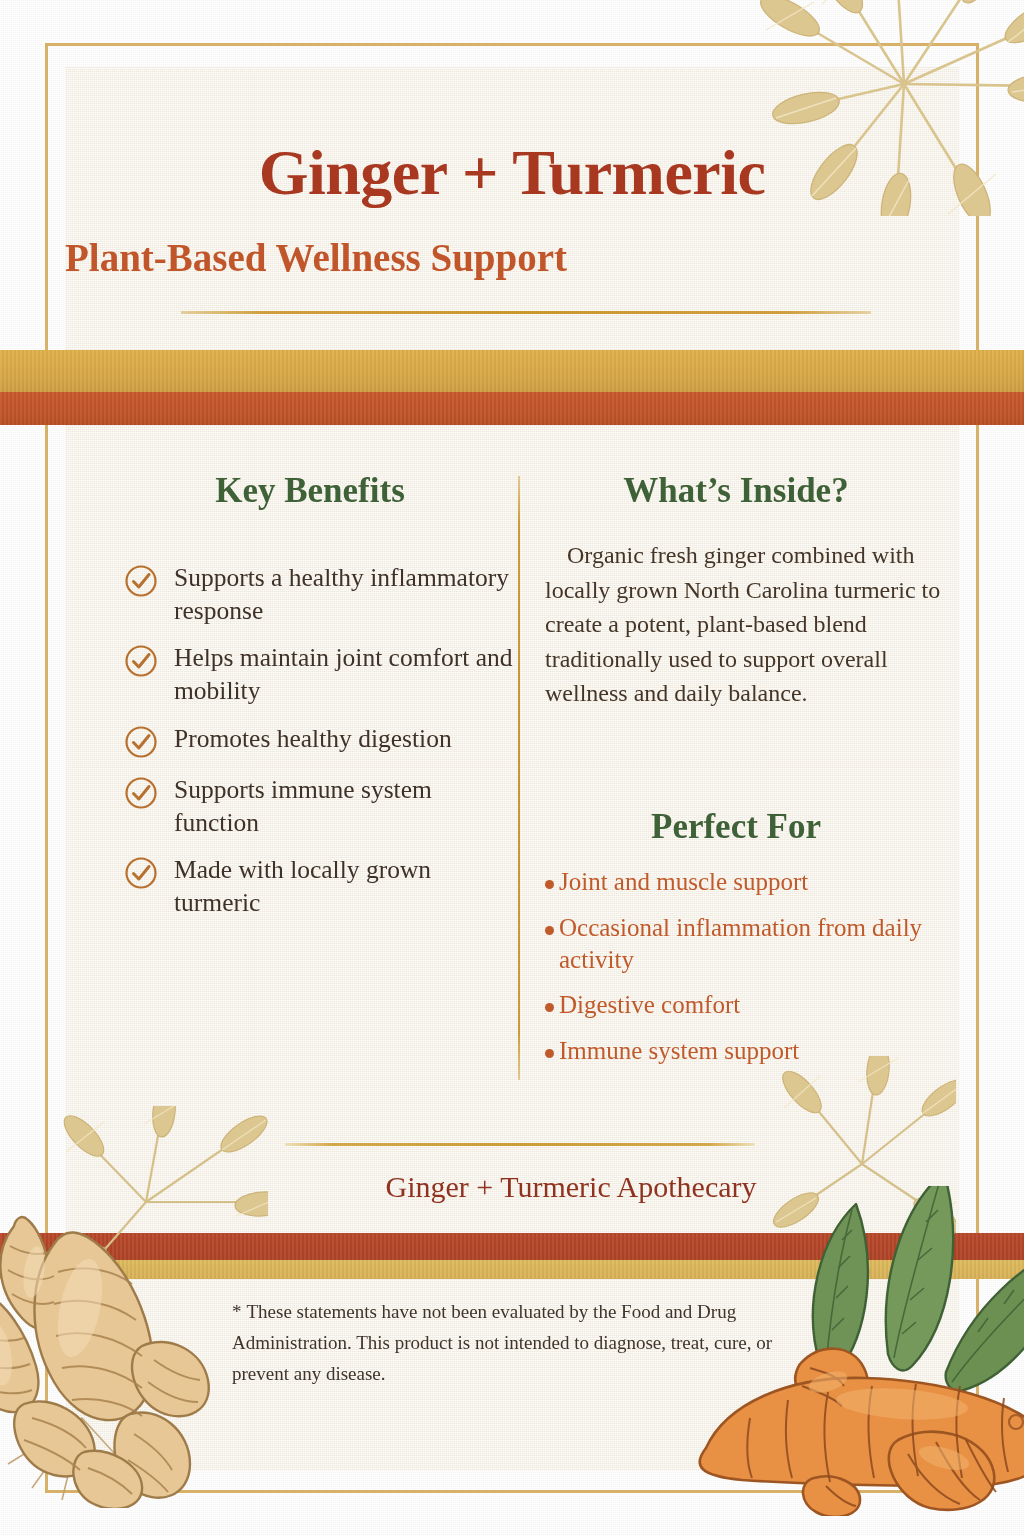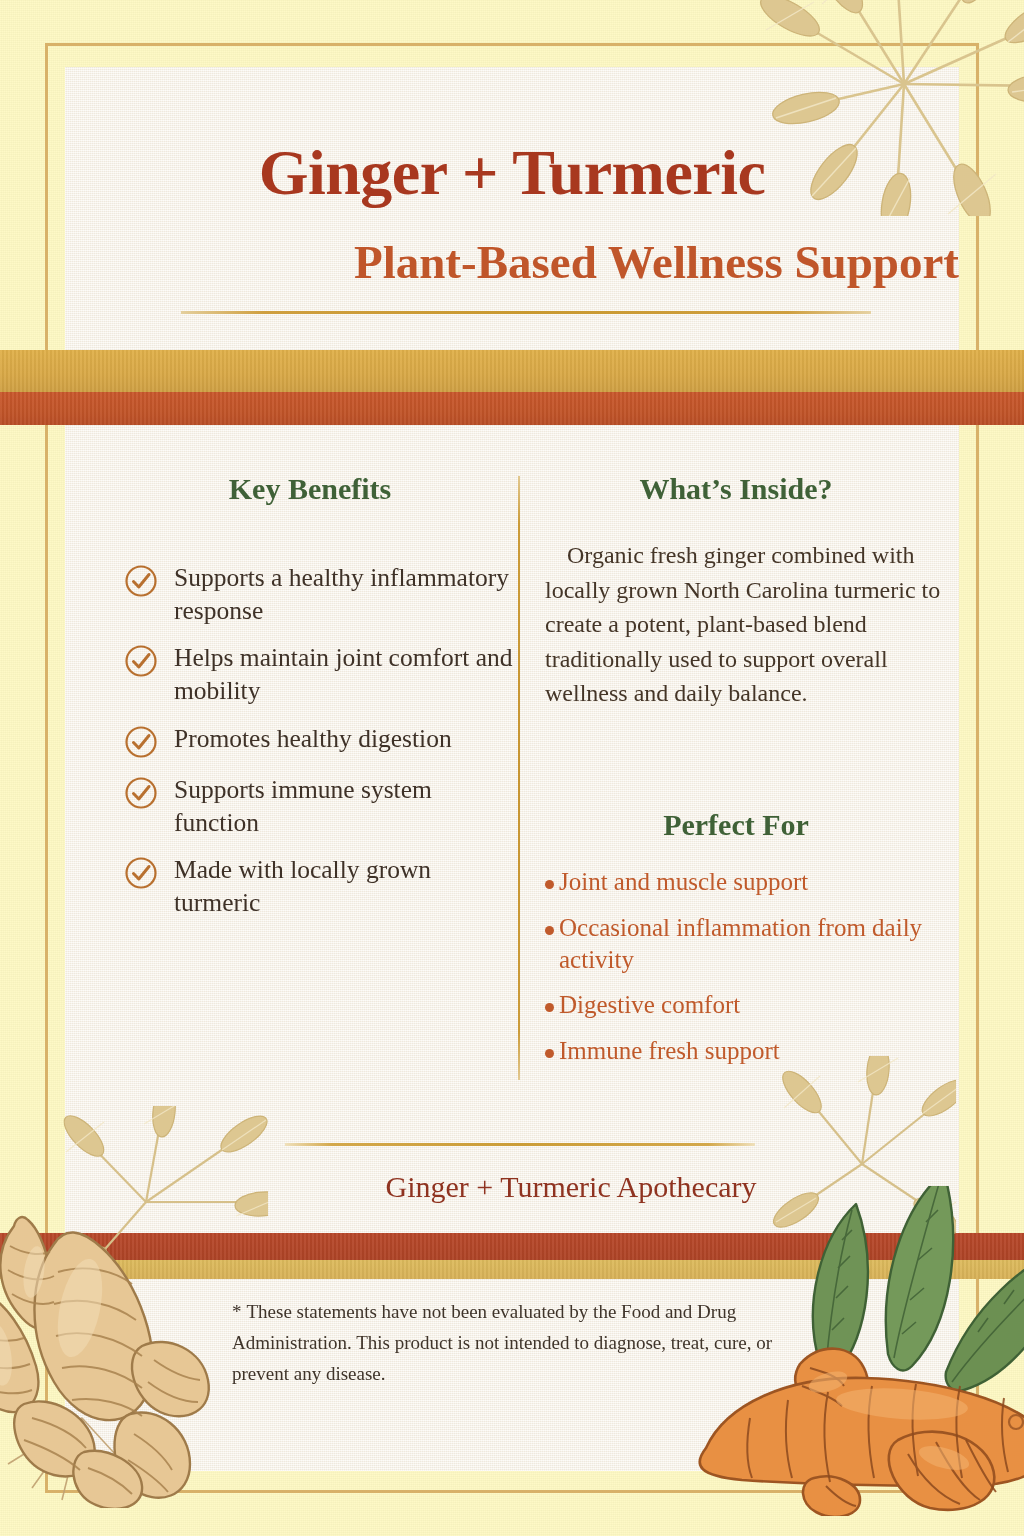--- a/index.html
+++ b/index.html
@@ -8,21 +8,21 @@
     width:1024px; height:1536px;
     background:#8fa389;
     font-family:"Liberation Serif", serif;
     overflow:hidden;
   }
 
   
   #poster {
     position:relative;
     width:1024px; height:1536px;
-    background:#fef9c3;
+    background:#ffffff;
     overflow:hidden;
   }
   
   #poster::before{
     content:""; position:absolute; inset:0;
     background:
       repeating-linear-gradient(0deg, rgba(255,255,255,.035) 0 1px, rgba(0,0,0,.018) 1px 2px),
       repeating-linear-gradient(90deg, rgba(255,255,255,.03) 0 1px, rgba(0,0,0,.015) 1px 2px);
     pointer-events:none; z-index:1;
   }
@@ -69,38 +69,38 @@
 
   
   .title{
     position:absolute; left:65px; top:139px; width:894px;
     text-align:center;
     font-size:64px; font-weight:bold; color:#a8381f;
     letter-spacing:-.5px; line-height:1.05;
   }
   .subtitle{
     position:absolute; left:65px; top:237px; width:894px;
-    text-align:right;
-    font-size:47px; font-weight:bold; color:#c0562a;
+    text-align:left;
+    font-size:39px; font-weight:bold; color:#c0562a;
     line-height:1.1;
   }
   .rule-top{
     position:absolute; left:181px; top:311px; width:690px; height:3px;
     background:linear-gradient(90deg,#e4cf9d,#cf9f3f 12%,#c9992f 50%,#cf9f3f 88%,#e6d2a3);
   }
 
   
   .col-divider{
     position:absolute; left:518px; top:476px; width:2px; height:604px;
     background:linear-gradient(180deg,#e2c88f,#cb9b38 8%,#c79531 50%,#cb9b38 92%,#e2c88f);
   }
 
   .sec-head{
     position:absolute;
-    font-size:30px; font-weight:bold; color:#3f6137;
+    font-size:35px; font-weight:bold; color:#3f6137;
     text-align:center; line-height:1.1;
   }
   #head-benefits{ left:110px; top:472px; width:400px; }
   #head-inside  { left:530px; top:472px; width:412px; }
   #head-perfect { left:530px; top:808px; width:412px; }
 
   
   .benefits{ position:absolute; left:124px; top:560px; width:390px; }
   .benefit{
     display:flex; align-items:flex-start; gap:16px;
@@ -421,21 +421,21 @@
       <div class="perfect-item">
         <span class="dot"></span>
         <span class="perfect-text">Occasional inflammation from daily activity</span>
       </div>
       <div class="perfect-item">
         <span class="dot"></span>
         <span class="perfect-text">Digestive comfort</span>
       </div>
       <div class="perfect-item">
         <span class="dot"></span>
-        <span class="perfect-text">Immune fresh support</span>
+        <span class="perfect-text">Immune system support</span>
       </div>
     </div>
 
     <div class="rule-footer"></div>
     <div class="brand">Ginger + Turmeric Apothecary</div>
 
     <p class="disclaimer"><span class="star">*</span><span>These statements have not been evaluated by the Food and Drug Administration. This product is not intended to diagnose, treat, cure, or prevent any disease.</span></p>
 
   </div>
 </div>

